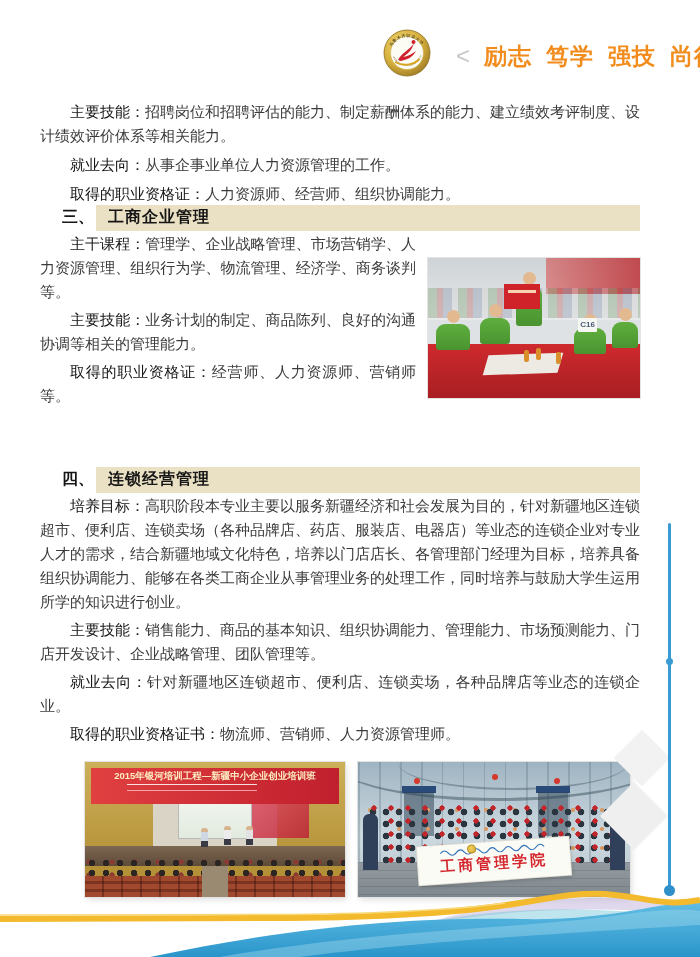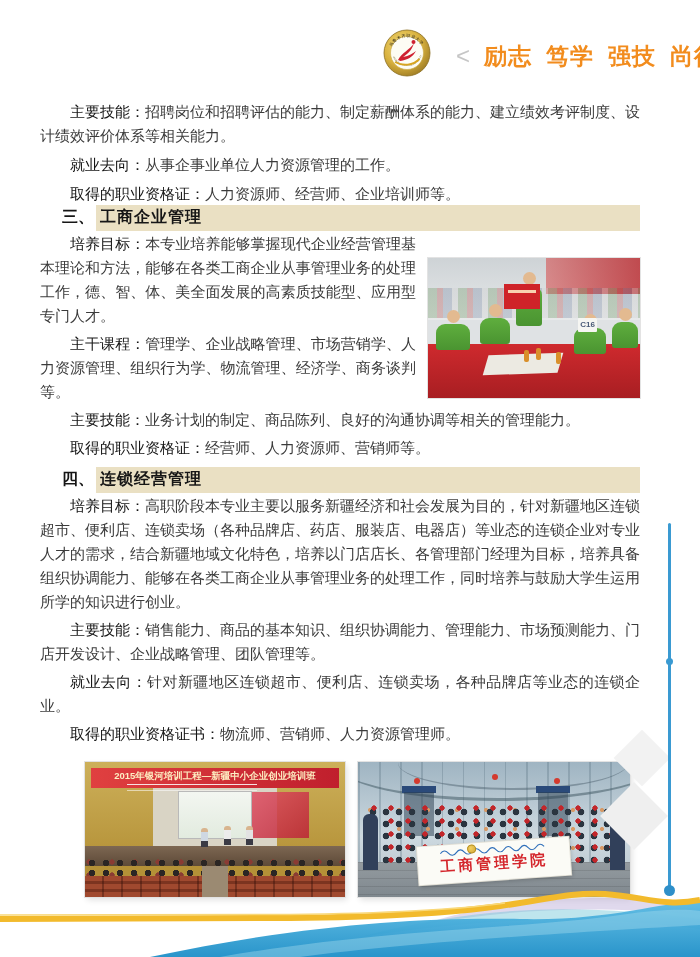--- a/index.html
+++ b/index.html
@@ -17,21 +17,21 @@
   
   .tblock{position:absolute;left:40px;width:600px;font-size:15px;line-height:24px;
           text-align:justify;}
   .para{margin:0 0 5px 0;text-indent:2em;}
   .sec3 .para, .sec4 .para{margin:0 0 4px 0;}
   .lbl{font-family:"Liberation Sans", sans-serif;font-weight:normal;color:#141414;}
 
   .sec-head{position:absolute;left:40px;width:600px;display:flex;align-items:stretch;
             font-family:"Liberation Sans", sans-serif;font-weight:bold;font-size:16px;color:#161616;}
   .sec-num{padding:2px 2px 2px 22px;}
-  .sec-title{flex:1;background:#EAE0C3;padding:2px 0 3px 4px;letter-spacing:1px;}
+  .sec-title{flex:1;background:#EAE0C3;padding:2px 0 3px 12px;letter-spacing:1px;}
 
   
   .photo1{float:right;width:212px;height:140px;margin:26px 0 8px 12px;position:relative;
           overflow:hidden;background:#dfe2e4;box-shadow:0 0 0 1px #e3e3e3;}
   .p1-wall{position:absolute;left:0;top:0;right:0;height:62px;background:linear-gradient(#ced3d6,#e7e9ea);}
   .p1-redwall{position:absolute;left:118px;top:0;width:94px;height:36px;
               background:linear-gradient(90deg,rgba(214,70,70,.55),rgba(188,40,45,.8));}
   .p1-crowd{position:absolute;left:0;top:30px;right:0;height:30px;opacity:.75;
             background:repeating-linear-gradient(90deg,rgba(110,150,100,.45) 0 9px,rgba(170,60,60,.4) 9px 15px,rgba(90,110,145,.35) 15px 24px,rgba(205,205,205,.4) 24px 30px);}
   .p1-table{position:absolute;left:0;top:86px;right:0;height:54px;
@@ -54,21 +54,21 @@
   .photo2{left:85px;width:260px;}
   .photo3{left:358px;width:272px;}
 
   
   .p2-bg{position:absolute;inset:0;background:linear-gradient(#cdb05a,#b49137 75%);}
   .p2-wallc{position:absolute;left:68px;top:26px;width:124px;height:64px;background:#d9d4c5;}
   .p2-redart{position:absolute;left:166px;top:30px;width:58px;height:46px;opacity:.85;
              background:linear-gradient(135deg,#e04f63,#bb2336);}
   .p2-screen{position:absolute;left:94px;top:30px;width:72px;height:46px;
              background:linear-gradient(#f3f6f1,#e2ebdf);box-shadow:0 0 0 1px #b9b9b9;}
-  .p2-banner{position:absolute;left:6px;top:6px;right:6px;height:20px;
+  .p2-banner{position:absolute;left:6px;top:6px;right:6px;height:36px;
              background:linear-gradient(90deg,#e04040,#c01f2d);color:#fdeec2;
              font-family:"Liberation Sans", sans-serif;font-weight:bold;font-size:9.5px;
              text-align:center;line-height:16px;}
   .p2-sub{height:5px;width:130px;margin-left:36px;border-top:1px solid rgba(255,255,255,.85);
           border-bottom:1px solid rgba(255,255,255,.55);}
   .p2-stage{position:absolute;left:0;right:0;top:84px;height:20px;
             background:linear-gradient(#7d6752,#5d4a38);}
   .fig{position:absolute;width:7px;height:19px;border-radius:3px 3px 0 0;}
   .p2-crowd{position:absolute;left:0;right:0;top:96px;height:20px;
             background-image:radial-gradient(circle at 7px 5px,#2b2624 3px,transparent 3.5px),
@@ -145,21 +145,21 @@
     <path d="M12,33 C20,37.5 30,36.5 36.5,30" stroke="#d8a520" stroke-width="1.8" fill="none"></path>
   </svg>
 
   <div class="motto">
     <span class="brk">&lt;</span><span class="word">励志</span><span class="word">笃学</span><span class="word">强技</span><span class="word">尚行</span>
   </div>
 
   <div class="tblock" style="top:100px;">
     <p class="para"><span class="lbl">主要技能：</span><span>招聘岗位和招聘评估的能力、制定薪酬体系的能力、建立绩效考评制度、设计绩效评价体系等相关能力。</span></p>
     <p class="para"><span class="lbl">就业去向：</span><span>从事企事业单位人力资源管理的工作。</span></p>
-    <p class="para"><span class="lbl">取得的职业资格证：</span><span>人力资源师、经营师、企业培训师等。</span></p>
+    <p class="para"><span class="lbl">取得的职业资格证：</span><span>人力资源师、经营师、组织协调能力。</span></p>
   </div>
 
   <div class="sec-head" style="top:205px;">
     <span class="sec-num">三、</span>
     <span class="sec-title">工商企业管理</span>
   </div>
 
   <div class="tblock sec3" style="top:232px;">
     <div class="photo1">
       <div class="p1-wall"></div>
@@ -188,21 +188,20 @@
         </div>
       <div class="gfig" style="left:184px;top:50px;width:26px;">
           <div class="head"></div>
           <div class="body"></div>
         </div>
       <div class="p1-sign">
           <div class="p1-signline"></div>
         </div>
       <div class="c16">C16</div>
     </div>
-    <p class="para"><span class="lbl">培养目标：</span><span>本专业培养能够掌握现代企业经营管理基本理论和方法，能够在各类工商企业从事管理业务的处理工作，德、智、体、美全面发展的高素质技能型、应用型专门人才。</span></p>
     <p class="para"><span class="lbl">主干课程：</span><span>管理学、企业战略管理、市场营销学、人力资源管理、组织行为学、物流管理、经济学、商务谈判等。</span></p>
     <p class="para"><span class="lbl">主要技能：</span><span>业务计划的制定、商品陈列、良好的沟通协调等相关的管理能力。</span></p>
     <p class="para"><span class="lbl">取得的职业资格证：</span><span>经营师、人力资源师、营销师等。</span></p>
   </div>
 
   <div class="sec-head" style="top:467px;">
     <span class="sec-num">四、</span>
     <span class="sec-title">连锁经营管理</span>
   </div>
 

